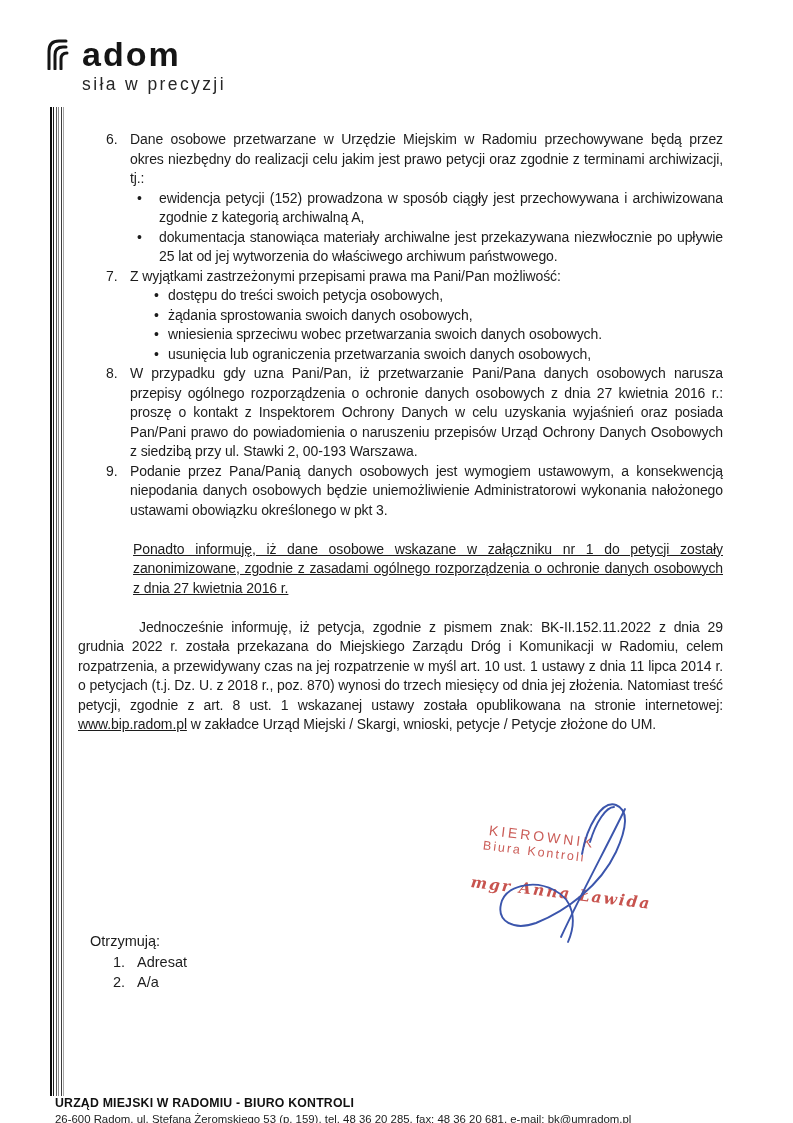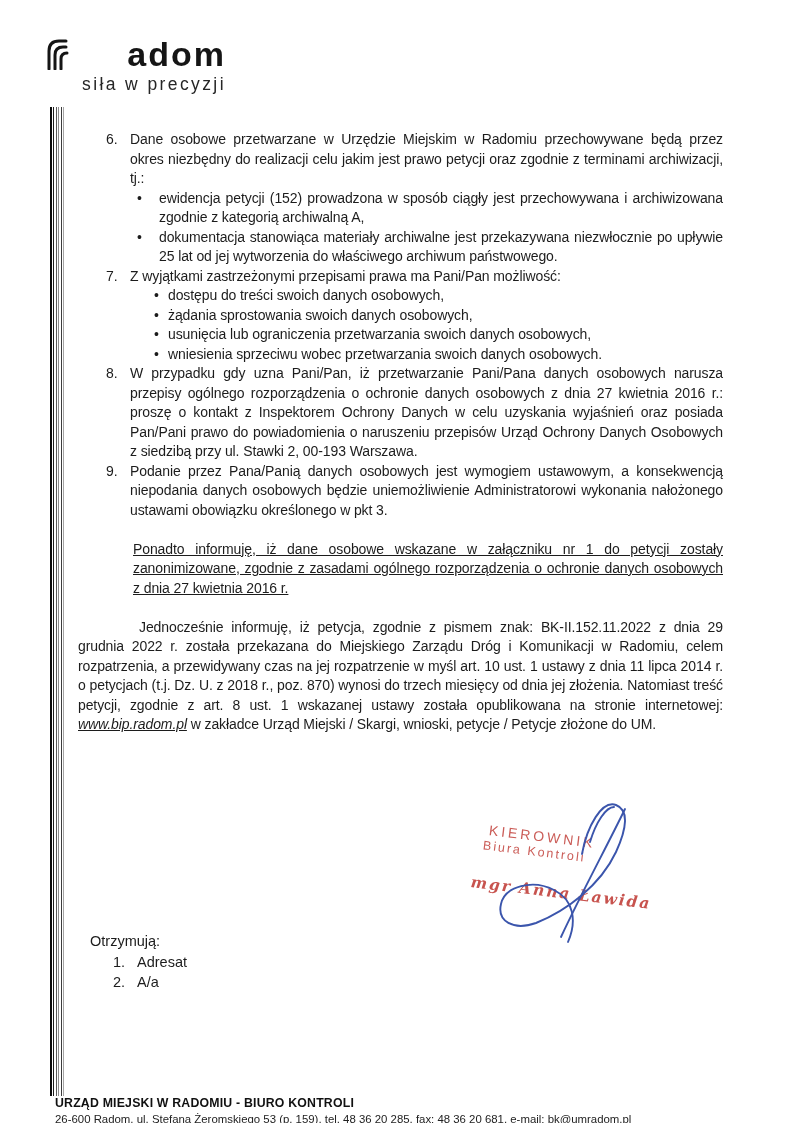--- a/index.html
+++ b/index.html
@@ -10,21 +10,21 @@
     margin:0 auto;
     background:#ffffff;
     overflow:hidden;
     font-family:"Liberation Sans","DejaVu Sans",sans-serif;
     color:#1c1c1c;
     -webkit-font-smoothing:antialiased;
   }
 
   
   .logo{position:absolute;left:46px;top:38px;}
-  .brand{display:flex;align-items:flex-end;gap:2px;justify-content:space-between;}
+  .brand{display:flex;align-items:flex-end;gap:2px;}
   .brand svg{display:block;}
   .brand-text{
     font-weight:700;font-size:34px;line-height:32px;
     letter-spacing:2px;color:#151515;
   }
   .tagline{
     margin-top:4px;font-size:17.5px;letter-spacing:2.4px;
     color:#262626;font-weight:400;margin-left:36px;
   }
 
@@ -50,21 +50,21 @@
   .item{display:flex;padding-left:28px;}
   .item .num{flex:0 0 24px;}
   .item .itext{flex:1;min-width:0;}
   ul.bullets{list-style:none;margin:0;padding:0;}
   ul.b6 > li{position:relative;padding-left:29px;}
   ul.b6 > li::before{content:"\2022";position:absolute;left:7px;}
   ul.b7 > li{position:relative;padding-left:38px;}
   ul.b7 > li::before{content:"\2022";position:absolute;left:24px;}
   .p-ponadto{margin:19.5px 0 19.5px 55px !important;text-decoration:underline;}
   .p-closing{text-indent:61px;}
-  .doc-link{color:#1c1c1c;text-decoration:underline;font-style:italic;}
+  .doc-link{color:#1c1c1c;text-decoration:underline;}
 
   
   .sign-block{position:absolute;left:430px;top:780px;width:300px;height:170px;}
   .stamp{
     position:absolute;left:60px;top:42px;width:200px;
     transform:rotate(7deg);transform-origin:left top;
     color:#c2413b;opacity:.85;
   }
   .stamp .s1{font-size:14px;letter-spacing:3px;font-weight:400;}
   .stamp .s2{font-size:12.5px;letter-spacing:2px;margin-top:1px;margin-left:-4px;}
@@ -125,24 +125,24 @@
           <li>dokumentacja stanowiąca materiały archiwalne jest przekazywana niezwłocznie po upływie 25 lat od jej wytworzenia do właściwego archiwum państwowego.</li>
         </ul>
       </div>
     </div>
 
     <div class="item">
       <span class="num">7.</span>
       <div class="itext">
         <p>Z wyjątkami zastrzeżonymi przepisami prawa ma Pani/Pan możliwość:</p>
         <ul class="bullets b7">
-          <li>dostępu do treści swoich danych osobowych,</li>
+          <li>dostępu do treści swoich petycja osobowych,</li>
           <li>żądania sprostowania swoich danych osobowych,</li>
+          <li>wniesienia sprzeciwu wobec przetwarzania swoich danych osobowych.</li>
           <li>usunięcia lub ograniczenia przetwarzania swoich danych osobowych,</li>
-          <li>wniesienia sprzeciwu wobec przetwarzania swoich danych osobowych.</li>
         </ul>
       </div>
     </div>
 
     <div class="item">
       <span class="num">8.</span>
       <div class="itext">
         <p>W przypadku gdy uzna Pani/Pan, iż przetwarzanie Pani/Pana danych osobowych narusza przepisy ogólnego rozporządzenia o ochronie danych osobowych z dnia 27 kwietnia 2016 r.: proszę o kontakt z Inspektorem Ochrony Danych w celu uzyskania wyjaśnień oraz posiada Pan/Pani prawo do powiadomienia o naruszeniu przepisów Urząd Ochrony Danych Osobowych z siedzibą przy ul. Stawki 2, 00-193 Warszawa.</p>
       </div>
     </div>

